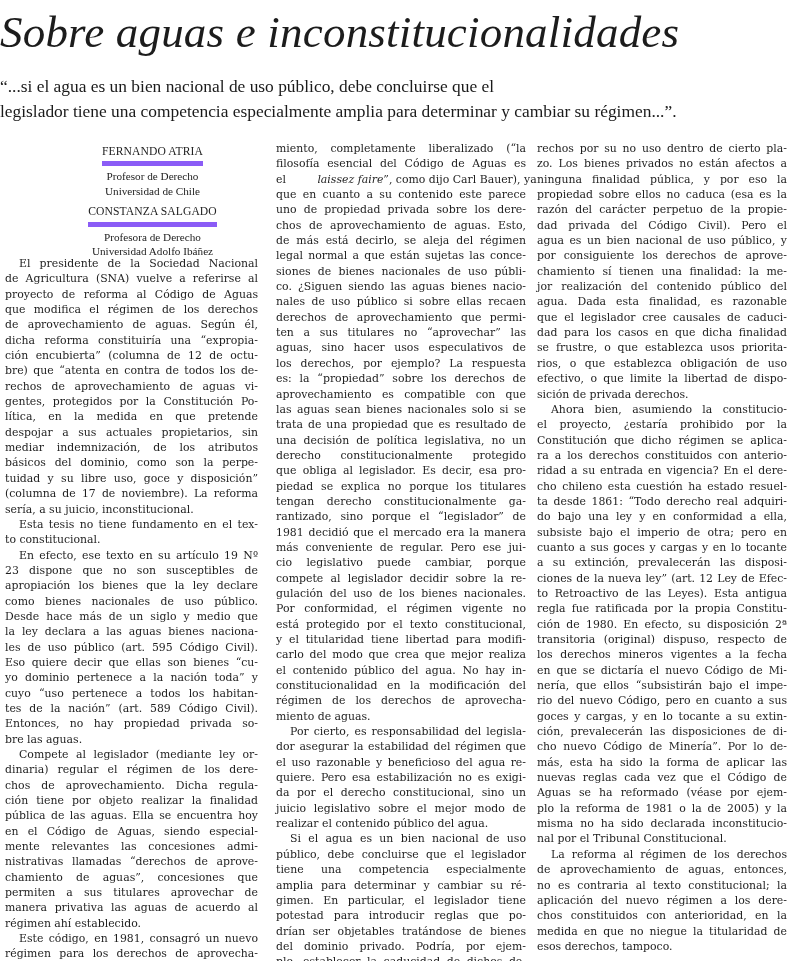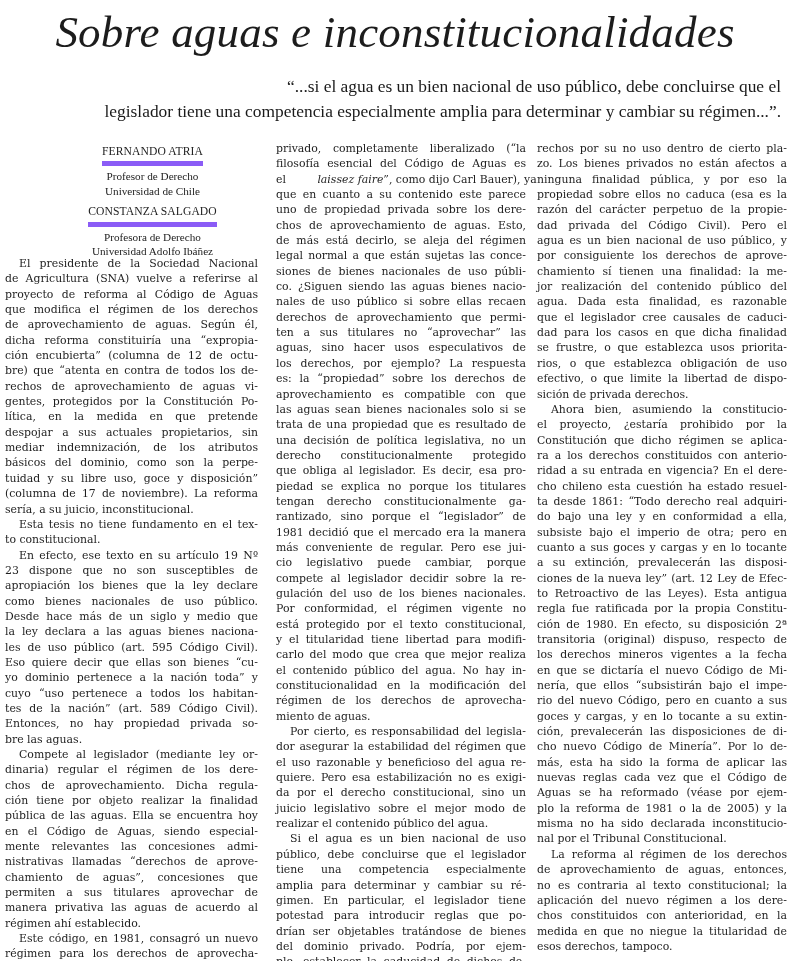--- a/index.html
+++ b/index.html
@@ -13,35 +13,34 @@
       overflow: hidden;
       position: relative;
       color: #1a1a1a;
       font-family: "Liberation Serif", "DejaVu Serif", serif;
     }
     .title {
       position: absolute;
       top: 2px;
       left: 0;
       width: 790px;
-      text-align: center;
       font-family: "Liberation Serif", serif;
       font-style: italic;
       font-size: 45px;
       letter-spacing: 0.2px;
       color: #1c1c1c;
       line-height: 60px;
       white-space: nowrap;
     }
     .pullquote {
       position: absolute;
       top: 74px;
       left: 0;
       width: 781px;
-      text-align: right;
+      text-align: left;
       font-family: "Liberation Serif", serif;
       font-size: 17.4px;
       line-height: 25px;
       color: #1a1a1a;
     }
     .pullquote span { display: block; white-space: nowrap; }
     .byline {
       position: absolute;
       top: 144px;
       left: 70px;
@@ -155,21 +154,21 @@
       <span class="line">mente relevantes las concesiones admi-</span>
       <span class="line">nistrativas llamadas “derechos de aprove-</span>
       <span class="line">chamiento de aguas”, concesiones que</span>
       <span class="line">permiten a sus titulares aprovechar de</span>
       <span class="line">manera privativa las aguas de acuerdo al</span>
       <span class="line last">régimen ahí establecido.</span>
       <span class="line indent">Este código, en 1981, consagró un nuevo</span>
       <span class="line">régimen para los derechos de aprovecha-</span>
     </div>
   <div class="col col2">
-      <span class="line">privado, completamente liberalizado (“la</span>
+      <span class="line">miento, completamente liberalizado (“la</span>
       <span class="line">filosofía esencial del Código de Aguas es</span>
       <span class="line">el <span class="ital">laissez faire</span>”, como dijo Carl Bauer), ya</span>
       <span class="line">que en cuanto a su contenido este parece</span>
       <span class="line">uno de propiedad privada sobre los dere-</span>
       <span class="line">chos de aprovechamiento de aguas. Esto,</span>
       <span class="line">de más está decirlo, se aleja del régimen</span>
       <span class="line">legal normal a que están sujetas las conce-</span>
       <span class="line">siones de bienes nacionales de uso públi-</span>
       <span class="line">co. ¿Siguen siendo las aguas bienes nacio-</span>
       <span class="line">nales de uso público si sobre ellas recaen</span>

